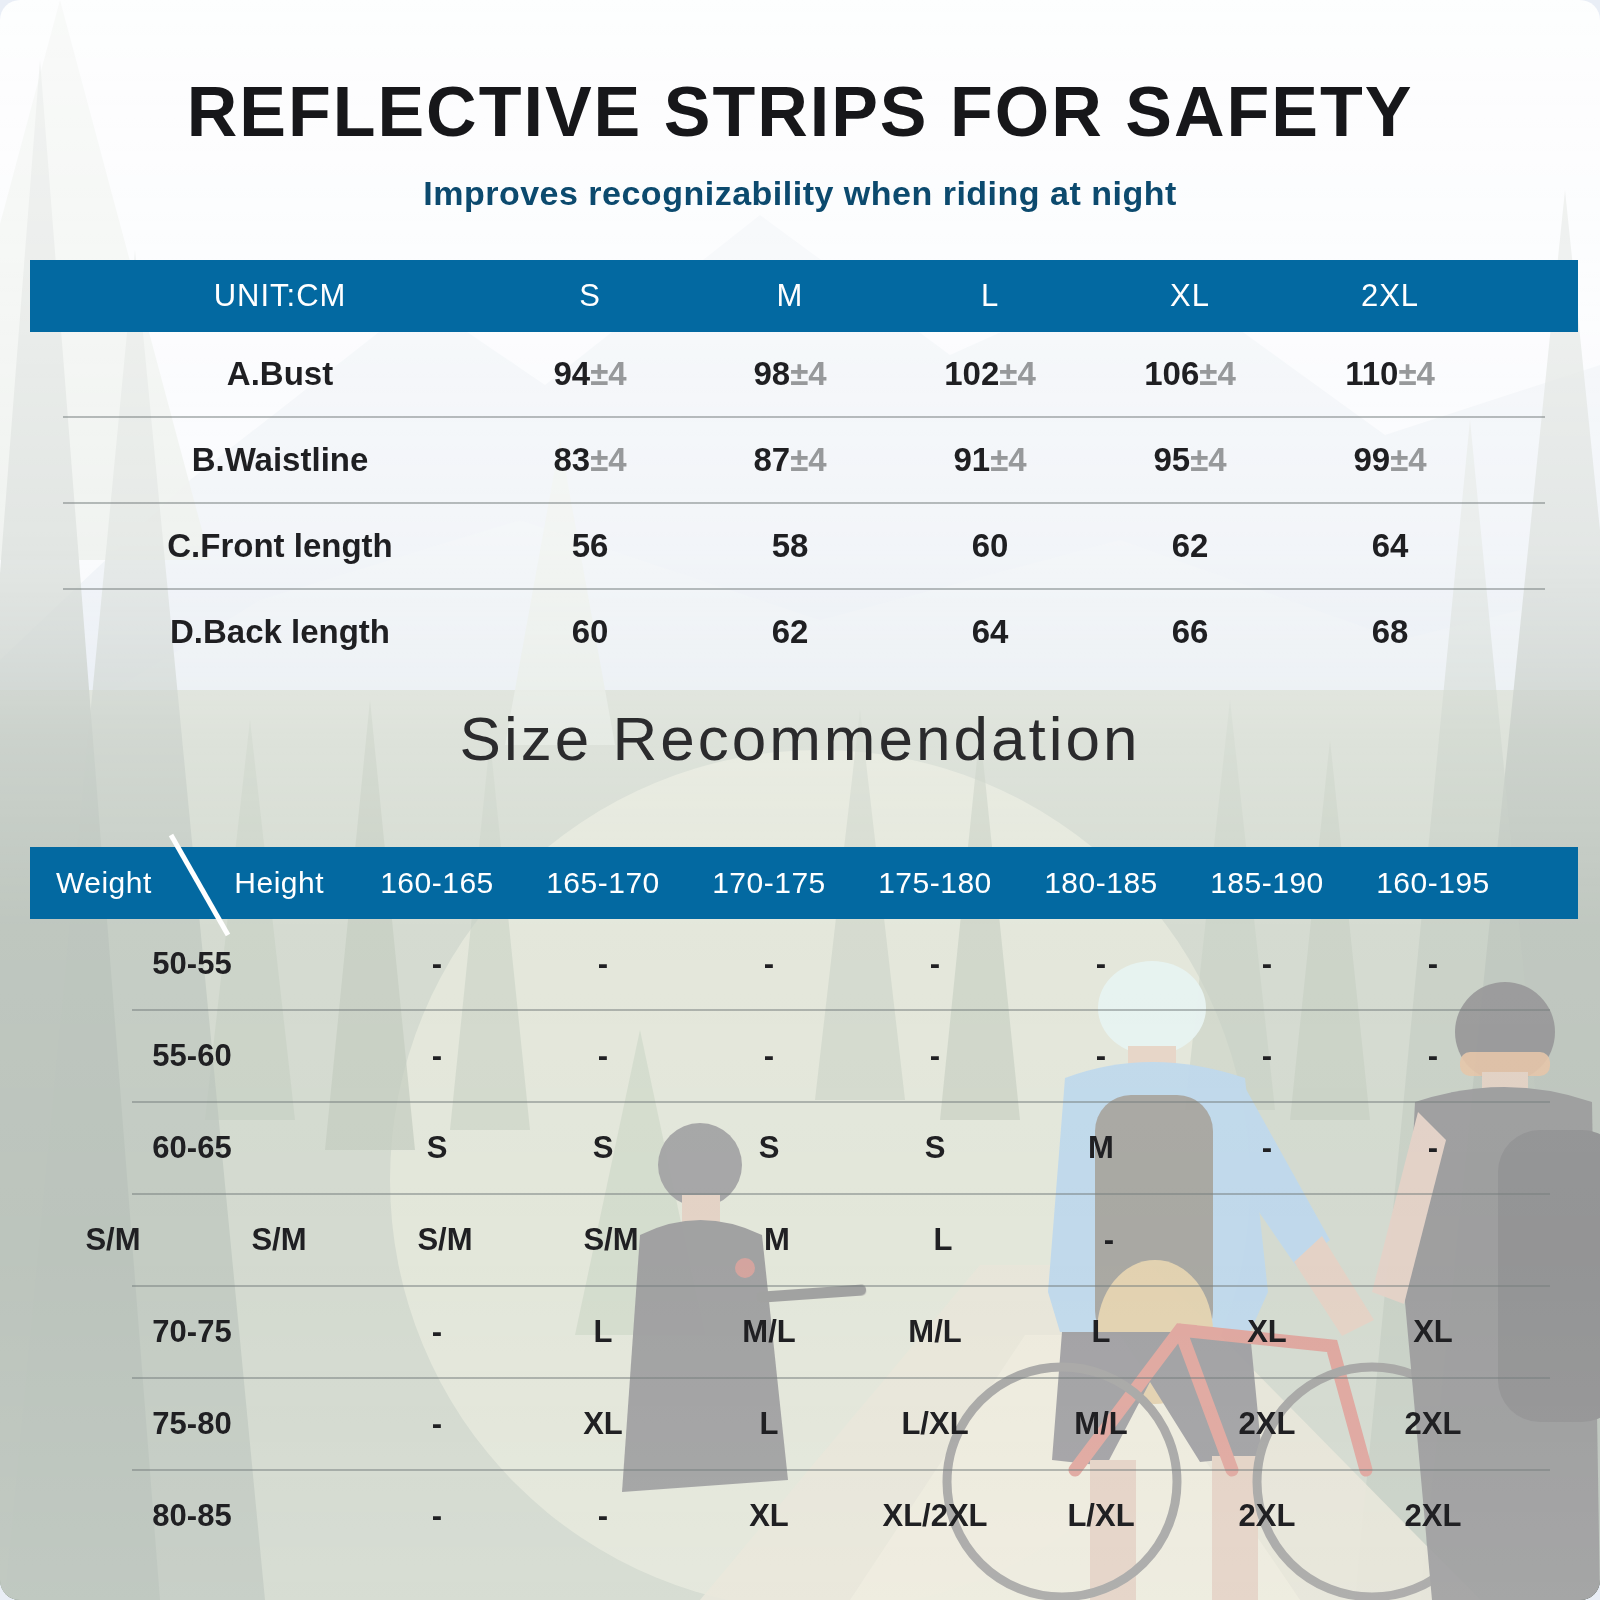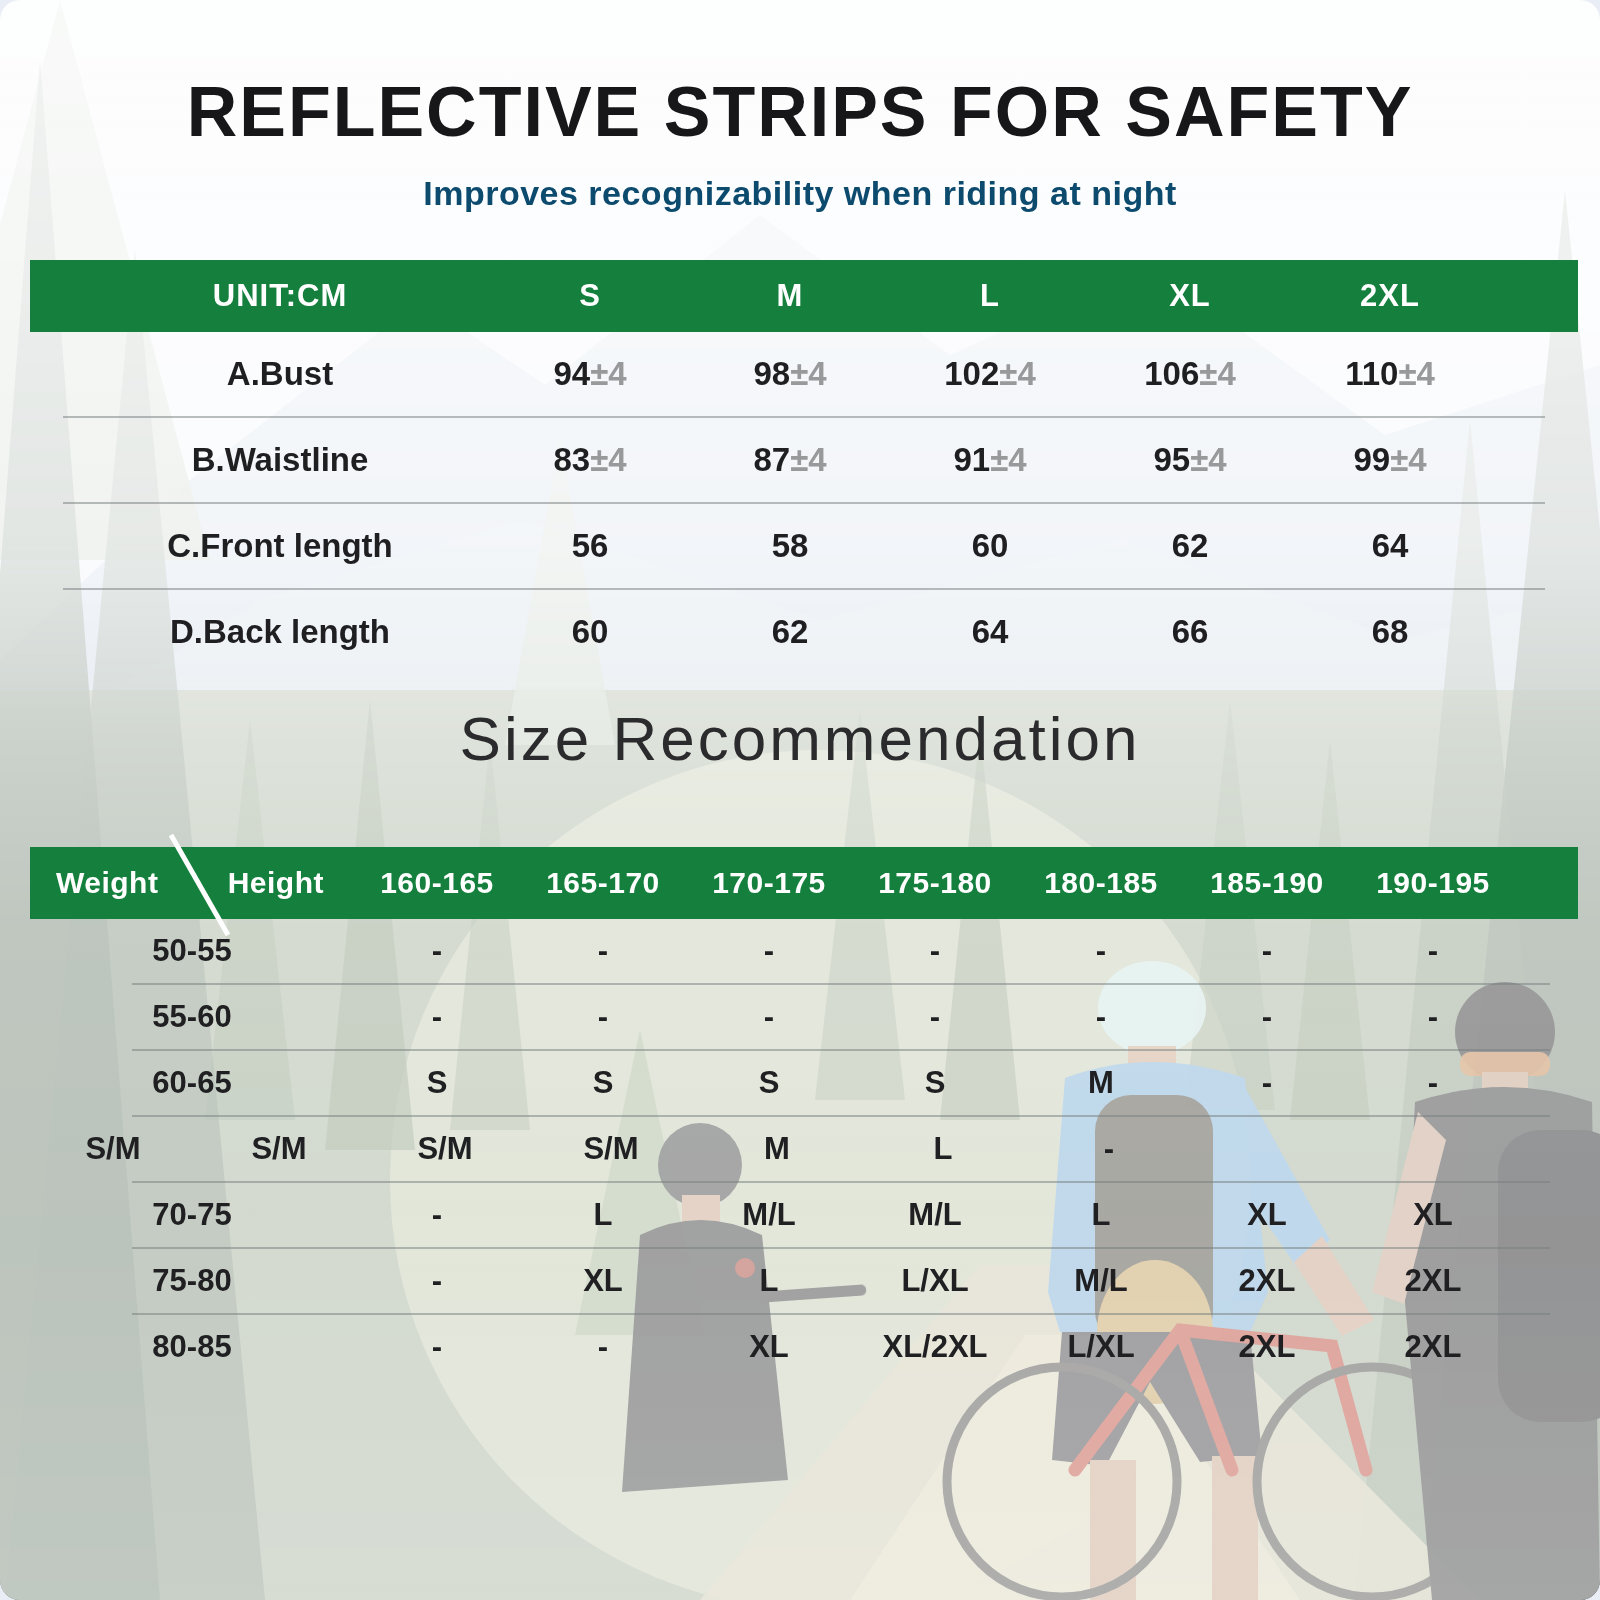--- a/index.html
+++ b/index.html
@@ -24,22 +24,22 @@
   
   .title{position:absolute;top:76px;left:0;width:100%;text-align:center;
          font-size:70px;line-height:1.05;font-weight:800;letter-spacing:2px;
          color:#17171a;}
   .subtitle{position:absolute;top:174px;left:0;width:100%;text-align:center;
             font-size:34px;font-weight:700;letter-spacing:.5px;color:#0c4a6e;}
   .h2{position:absolute;top:702px;left:0;width:100%;text-align:center;
       font-size:62px;line-height:1.2;font-weight:400;letter-spacing:3px;color:#2b2b2d;}
 
   
-  .bar{background:#15803d;color:#ffffff;display:flex;align-items:center;
-       font-weight:700;box-sizing:border-box;}
+  .bar{background:#0369a1;color:#ffffff;display:flex;align-items:center;
+       font-weight:400;box-sizing:border-box;}
   .cell{box-sizing:border-box;text-align:center;}
   .tol{color:#97999b;}
 
   
   .t1{position:absolute;left:30px;top:260px;width:1548px;}
   .t1 .bar{height:72px;font-size:31px;letter-spacing:1px;padding-right:88px;}
   .t1-body{width:1548px;}
   .t1 .c0{width:460px;padding-left:40px;}
   .t1 .cd{width:200px;}
   .t1-row{display:flex;align-items:center;height:84px;
@@ -48,21 +48,21 @@
 
   
   .t2{position:absolute;left:30px;top:847px;width:1548px;}
   .t2 .bar{height:72px;font-size:30px;letter-spacing:.5px;padding-right:40px;}
   .corner{position:relative;width:324px;height:72px;display:flex;align-items:center;box-sizing:border-box;}
   .corner .w{padding-left:26px;}
   .corner .h{margin-left:auto;padding-right:30px;}
   .corner svg{position:absolute;left:0;top:0;overflow:visible;}
   .t2 .c0b{width:324px;}
   .t2 .cdb{width:166px;}
-  .t2-row{display:flex;align-items:center;height:64px;
+  .t2-row{display:flex;align-items:center;height:90px;
           font-size:31px;font-weight:700;color:#202023;padding-right:62px;box-sizing:border-box;}
   .t2-div{border-top:2px solid rgba(118,126,126,.5);margin:0 28px 0 102px;}
 </style>
 </head>
 <body>
 
 <div class="page">
 
   <svg class="bg-svg" width="1600" height="1600" viewBox="0 0 1600 1600">
     <rect x="0" y="0" width="1600" height="1600" fill="#e9eef6"></rect>
@@ -196,21 +196,21 @@
           </svg>
           <span class="w">Weight</span>
           <span class="h">Height</span>
         </div>
       <div class="cell cdb">160-165</div>
           <div class="cell cdb">165-170</div>
           <div class="cell cdb">170-175</div>
           <div class="cell cdb">175-180</div>
           <div class="cell cdb">180-185</div>
           <div class="cell cdb">185-190</div>
-          <div class="cell cdb">190-195</div>
+          <div class="cell cdb">160-195</div>
         </div>
       <div id="t2-body">
           <div class="t2-row">
             <div class="cell c0b">50-55</div>
             <div class="cell cdb">-</div>
             <div class="cell cdb">-</div>
             <div class="cell cdb">-</div>
             <div class="cell cdb">-</div>
             <div class="cell cdb">-</div>
             <div class="cell cdb">-</div>

